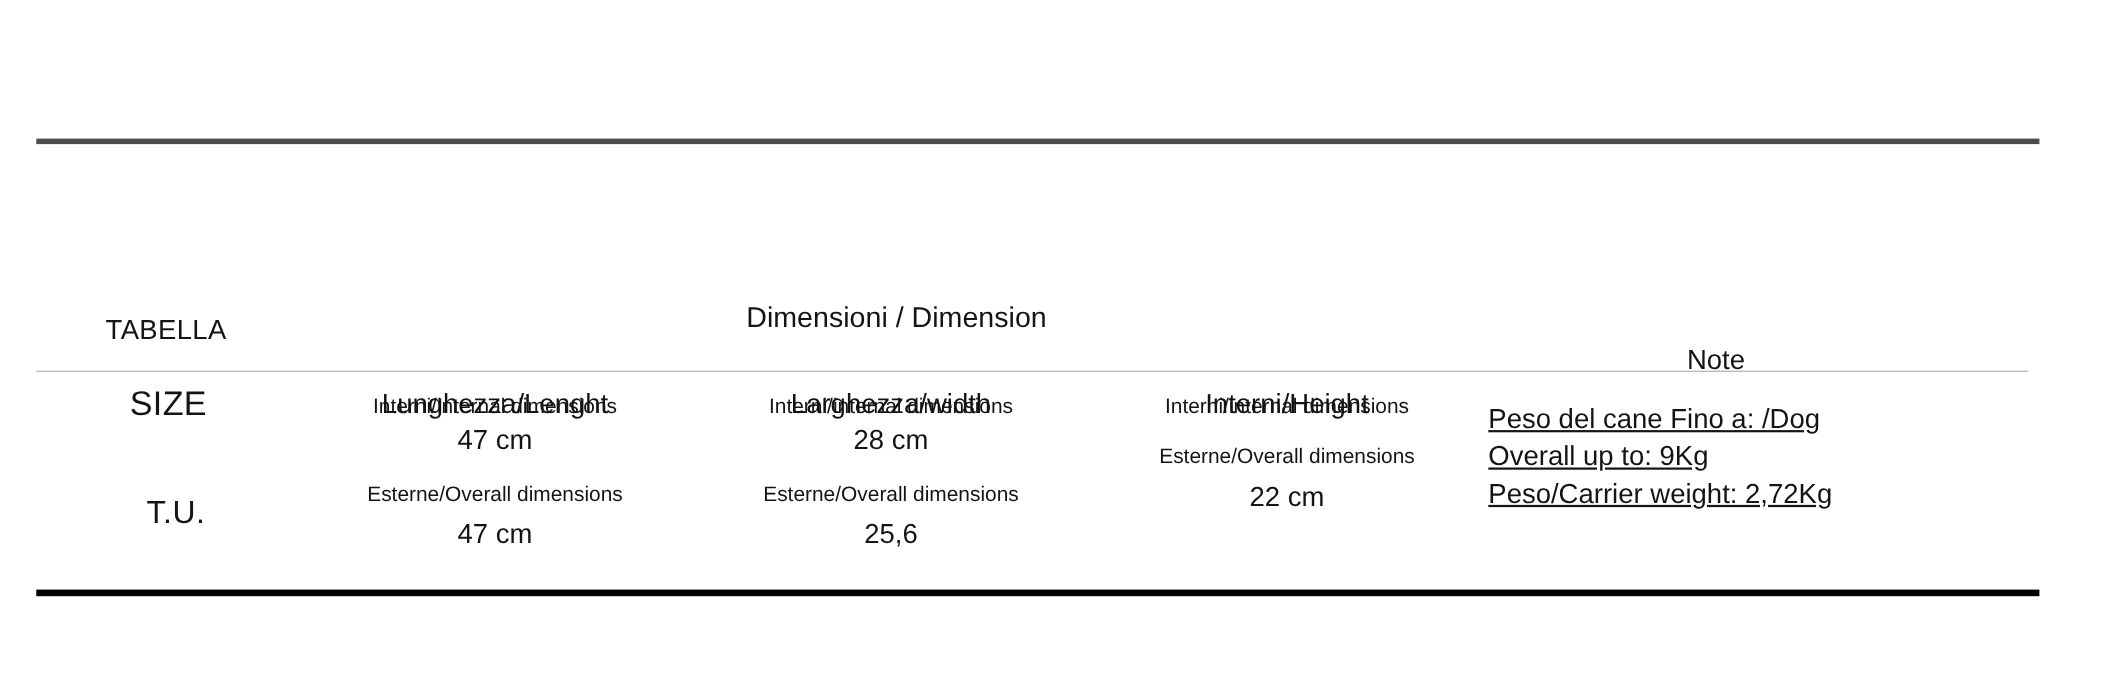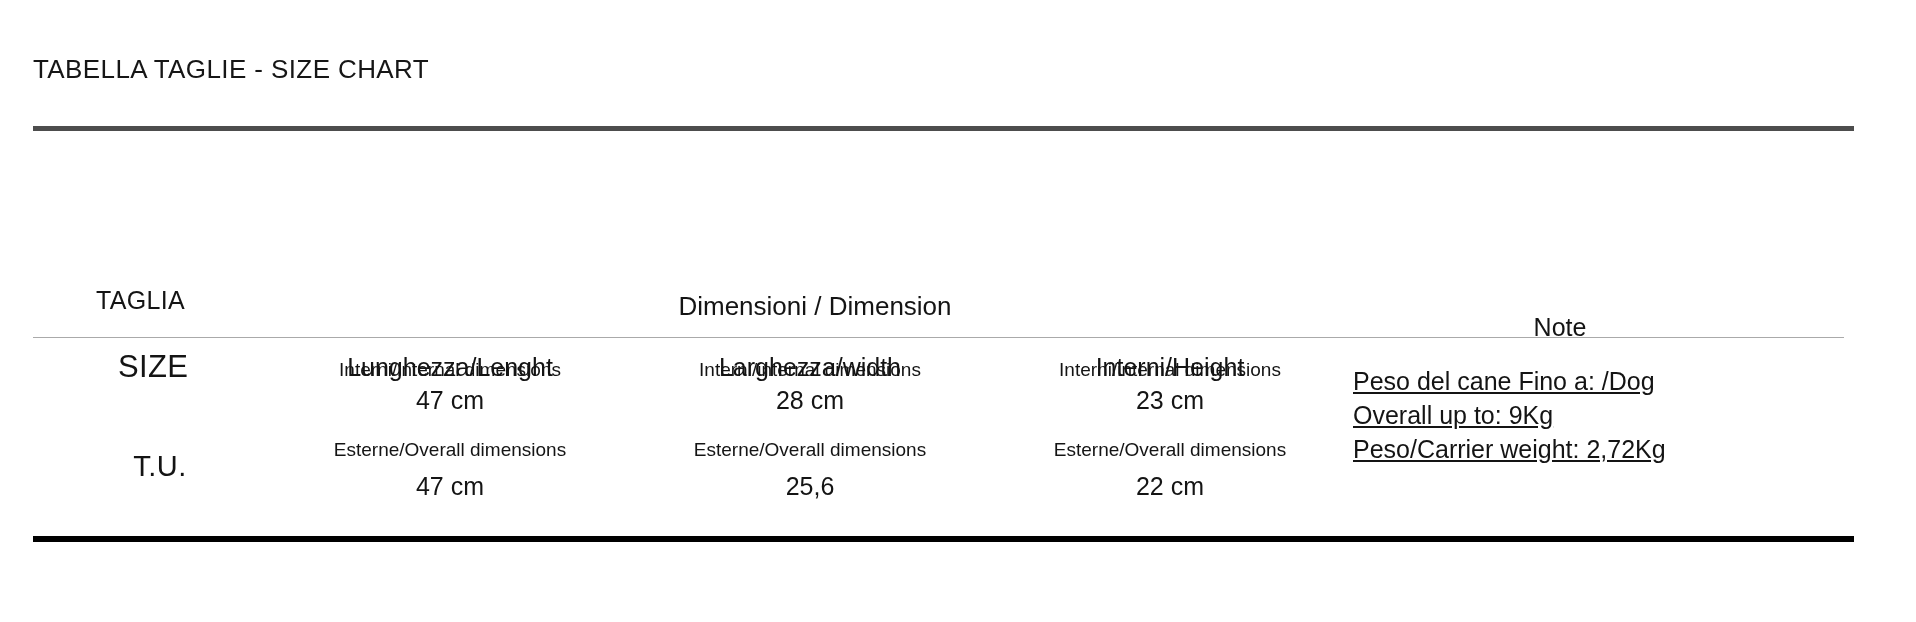--- a/index.html
+++ b/index.html
@@ -82,21 +82,21 @@
     left: 118px;
     top: 218px;
     font-size: 31px;
     letter-spacing: 0.3px;
     white-space: nowrap;
   }
 
   .hdr-dimensioni {
     position: absolute;
     left: 640px;
-    top: 160px;
+    top: 142px;
     width: 350px;
     text-align: center;
     font-size: 26px;
     white-space: nowrap;
   }
 
   .hdr-note {
     position: absolute;
     left: 1440px;
     top: 182px;
@@ -175,26 +175,25 @@
     white-space: nowrap;
     text-decoration: underline;
   }
   .note-line.gap { }
 </style>
 </head>
 <body>
 
 <div class="page">
 
-  <div class="chart-title">TABELLA TAGLIE - SIZE CHART</div>
 
   <div class="rule rule-top"></div>
 
   <div class="header-band">
-    <div class="hdr-taglia">TAGLIA</div>
+    <div class="hdr-taglia">TABELLA</div>
     <div class="hdr-size">SIZE</div>
 
     <div class="hdr-dimensioni">Dimensioni / Dimension</div>
 
     <div class="hdr-note">Note</div>
 
     <div class="hdr-sub c1">Lunghezza/Lenght</div>
     <div class="hdr-sub c2">Larghezza/width</div>
     <div class="hdr-sub c3">Interni/Height</div>
   </div>
@@ -214,21 +213,20 @@
 
     <div class="dim-col c2">
       <div class="dim-label internal">Interni/internal dimensions</div>
       <div class="dim-value internal">28 cm</div>
       <div class="dim-label overall">Esterne/Overall dimensions</div>
       <div class="dim-value overall">25,6</div>
     </div>
 
     <div class="dim-col c3">
       <div class="dim-label internal">Interni/internal dimensions</div>
-      <div class="dim-value internal">23 cm</div>
       <div class="dim-label overall">Esterne/Overall dimensions</div>
       <div class="dim-value overall">22 cm</div>
     </div>
 
     <div class="note-col">
       <div class="note-line">Peso del cane Fino a: /Dog</div>
       <div class="note-line">Overall up to: 9Kg</div>
       <div class="note-line gap">Peso/Carrier weight: 2,72Kg</div>
     </div>
 

